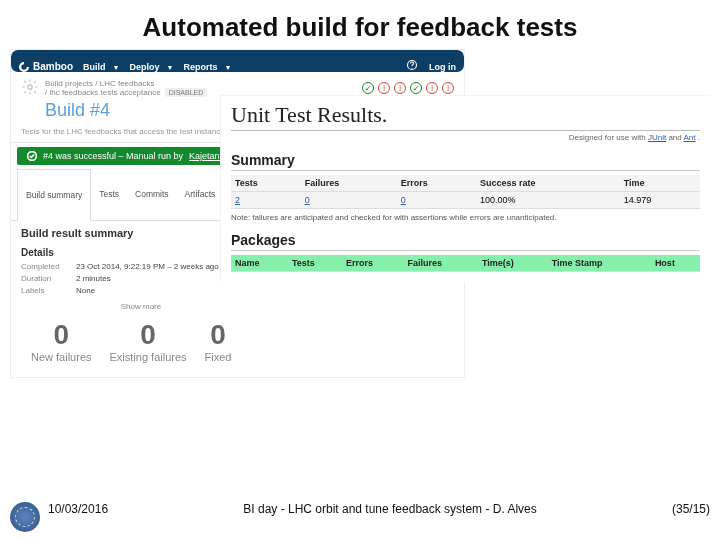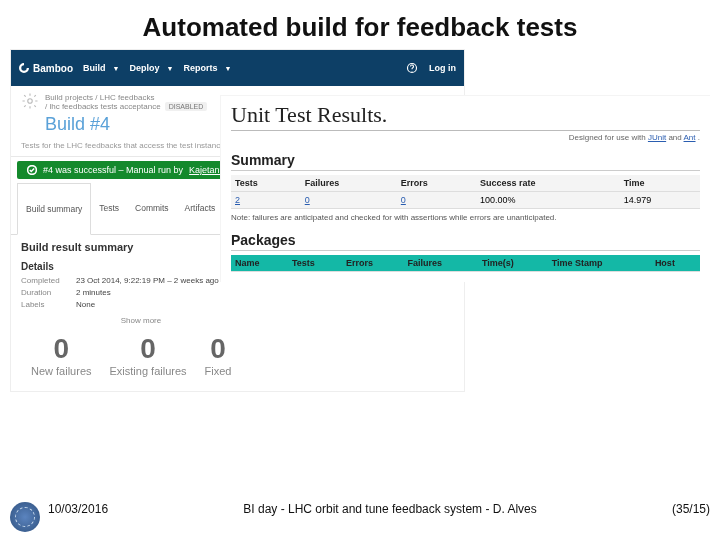--- a/index.html
+++ b/index.html
@@ -3,21 +3,21 @@
 <meta charset="utf-8">
 <style>
   * { box-sizing: border-box; margin: 0; padding: 0; }
   body { width: 720px; height: 540px; font-family: Arial, Helvetica, sans-serif; background: #fff; overflow: hidden; position: relative; }
   .slide { position: relative; width: 720px; height: 540px; }
   .slide-title { font-size: 26px; font-weight: 700; text-align: center; padding: 12px 0 6px; color: #111; }
   .content { position: relative; margin: 0 10px; }
 
   
   .bamboo-panel { position: relative; width: 455px; border: 1px solid #eee; background: #fff; font-size: 9px; color: #555; }
-  .bamboo-top { display: flex; align-items: center; background: #0d3f66; color: #fff; height: 36px; padding: 0 8px; gap: 10px; }
+  .bamboo-top { display: flex; align-items: flex-end; background: #0d3f66; color: #fff; height: 22px; padding: 0 8px; gap: 10px; border-radius: 7px; }
   .bamboo-top .brand { display: flex; align-items: center; gap: 4px; font-weight: 700; font-size: 10px; }
   .bamboo-top .brand svg { width: 10px; height: 10px; fill: #fff; }
   .bamboo-top .menuitem { display: flex; align-items: center; gap: 7px; font-size: 9px; font-weight: bold; }
   .bamboo-top .spacer { flex: 1; }
   .bamboo-top .iconbtn { width: 14px; height: 14px; display:flex; align-items:center; justify-content:center; }
   .bamboo-top .iconbtn svg { width:12px; height:12px; stroke:#fff; fill:none; stroke-width:1.5; }
 
   .bamboo-crumb { display:flex; align-items:center; padding: 6px 10px 2px; gap:6px; }
   .bamboo-crumb .gear svg { width:18px; height:18px; stroke:#bbb; fill:none; stroke-width:1.5; }
   .bamboo-crumb .crumbs { font-size: 8px; color: #888; }
@@ -54,21 +54,21 @@
   .utr-title { font-family:"Times New Roman", serif; font-size:22px; font-weight:400; color:#222; border-bottom:1px solid #bbb; padding-bottom:2px; }
   .utr-subr { text-align:right; font-size:8px; color:#666; margin-top:2px; }
   .utr-subr .lk { color:#2a5db0; text-decoration:underline; }
   .utr-sec { font-size:14px; font-weight:700; color:#222; border-bottom:1px solid #ccc; padding-bottom:2px; margin-top:10px; }
   table.utr { width:100%; border-collapse:collapse; margin-top:4px; font-size:9px; }
   table.utr th { text-align:left; padding:3px 4px; color:#222; font-weight:700; background:#f4f4f4; border-bottom:1px solid #ddd; }
   table.utr td { padding:3px 4px; background:#f4f4f4; border-bottom:1px solid #ddd; }
   .lk2 { color:#2a5db0; text-decoration:underline; }
   .utr-note { font-size:8px; color:#555; margin-top:4px; }
   table.pkg th, table.pkg td { background:#fdfdfd; }
-  table.pkg th { background:#14b8a6; }
+  table.pkg th { background:#86efac; }
 
   
   .footer { position:absolute; bottom:8px; left:0; width:100%; display:flex; font-size:12px; color:#111; padding:0 10px; }
   .footer .logo { width:30px; height:30px; border-radius:50%; background:radial-gradient(circle,#5b84bf 0%,#2f517e 100%); margin-right:8px; position:relative; }
   .footer .logo::after { content:''; position:absolute; inset:5px; border:1px dashed #cde; border-radius:50%; }
   .footer .mid { flex:1; text-align:center; }
   .footer .page { font-weight:400; }
   .tri { font-size:7px; vertical-align:middle; }
 </style>
 </head>

